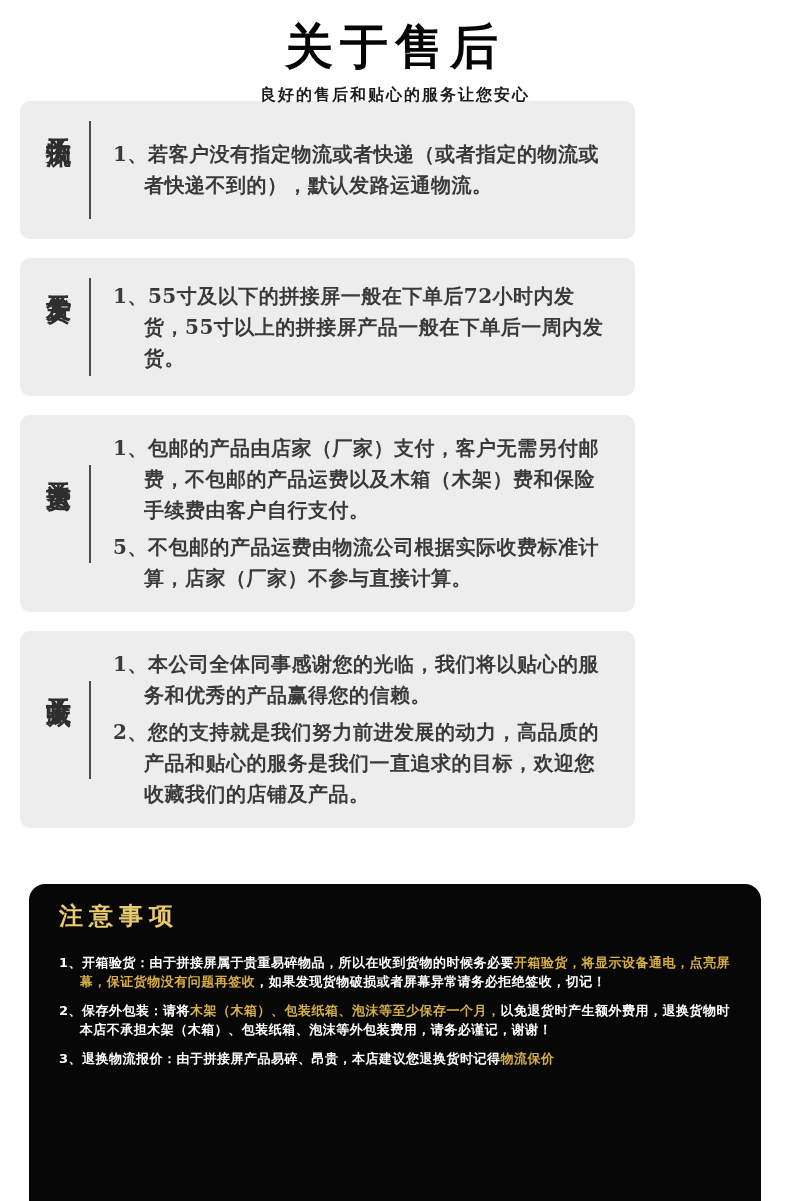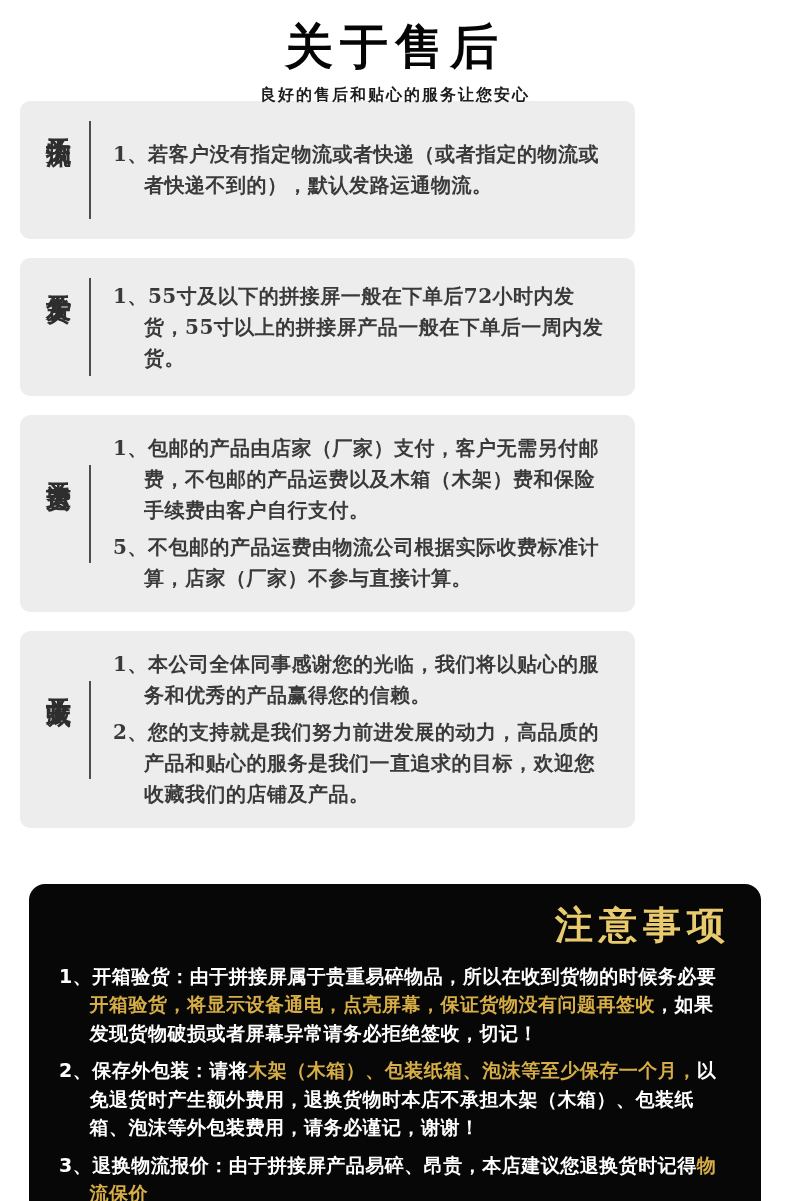--- a/index.html
+++ b/index.html
@@ -87,34 +87,34 @@
     width: 732px;
     height: 352px;
     box-sizing: border-box;
     margin: 56px 29px 0 29px;
     background: #070707;
     border-radius: 16px;
     padding: 18px 30px 20px 30px;
     overflow: hidden;
   }
   .notice-title {
-    margin: 0 0 14px;
-    text-align: right;
-    font-size: 38px;
+    margin: 0 0 22px;
+    text-align: left;
+    font-size: 24px;
     line-height: 1.2;
     font-weight: bold;
     letter-spacing: 6px;
     color: #e9cb6e;
     font-family: "DejaVu Serif", "Liberation Serif", serif;
   }
   .n-item {
     margin: 9px 0 0;
     font-family: "DejaVu Sans", "Liberation Sans", sans-serif;
     font-weight: bold;
-    font-size: 19px;
+    font-size: 13px;
     line-height: 1.5;
     color: #ffffff;
     padding-left: 1.6em;
     text-indent: -1.6em;
     letter-spacing: 0.5px;
   }
   .gold { color: #d7ae45; }
 </style>
 </head>
 <body>

